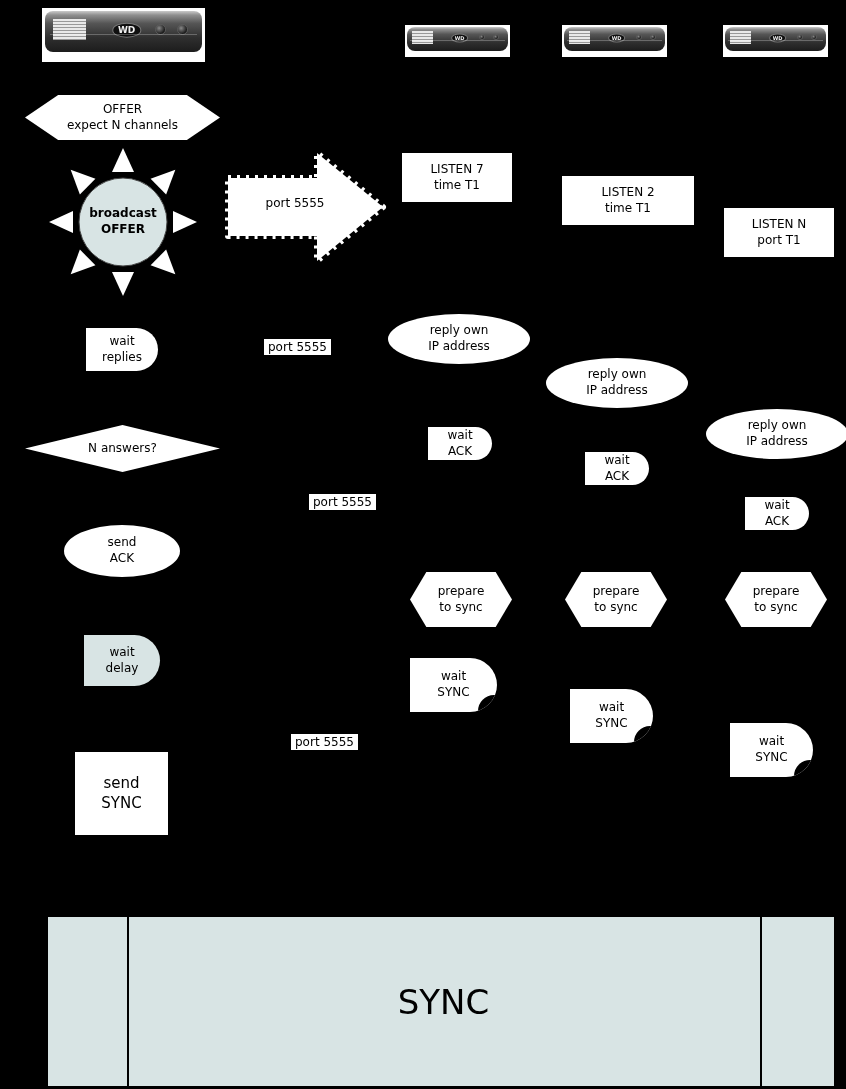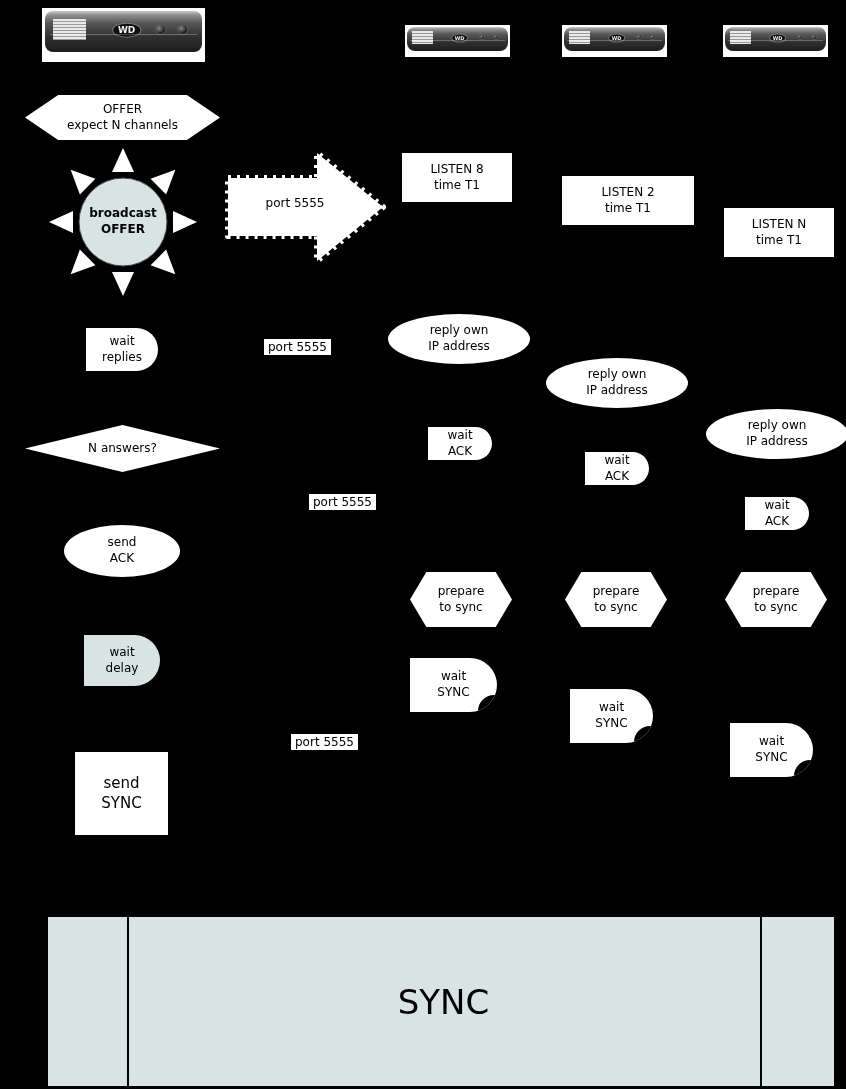--- a/index.html
+++ b/index.html
@@ -120,26 +120,26 @@
 OFFER</div>
   </div>
 
   <div class="block-arrow" style="left:225px; top:148px; width:162px; height:118px;">
     <svg width="162" height="118" viewBox="0 0 162 118">
       <polygon points="3,30 92,30 92,5 158,59 92,113 92,88 3,88" fill="#ffffff" stroke="#ffffff" stroke-width="6" stroke-dasharray="3 6" stroke-linejoin="round"></polygon>
     </svg>
     <div class="arrow-text">port 5555</div>
   </div>
 
-  <div class="node" style="left:402px; top:153px; width:110px; height:49px;">LISTEN 8
+  <div class="node" style="left:402px; top:153px; width:110px; height:49px;">LISTEN 7
 time T1</div>
   <div class="node" style="left:562px; top:176px; width:132px; height:49px;">LISTEN 2
 time T1</div>
   <div class="node" style="left:724px; top:208px; width:110px; height:49px;">LISTEN N
-time T1</div>
+port T1</div>
 
   <div class="node delay-lg" style="left:86px; top:328px; width:72px; height:43px;">wait
 replies</div>
 
   <div class="port-label" style="left:264px; top:339px;">port 5555</div>
 
   <div class="node ellipse" style="left:388px; top:314px; width:142px; height:50px;">reply own
 IP address</div>
   <div class="node ellipse" style="left:546px; top:358px; width:142px; height:50px;">reply own
 IP address</div>

